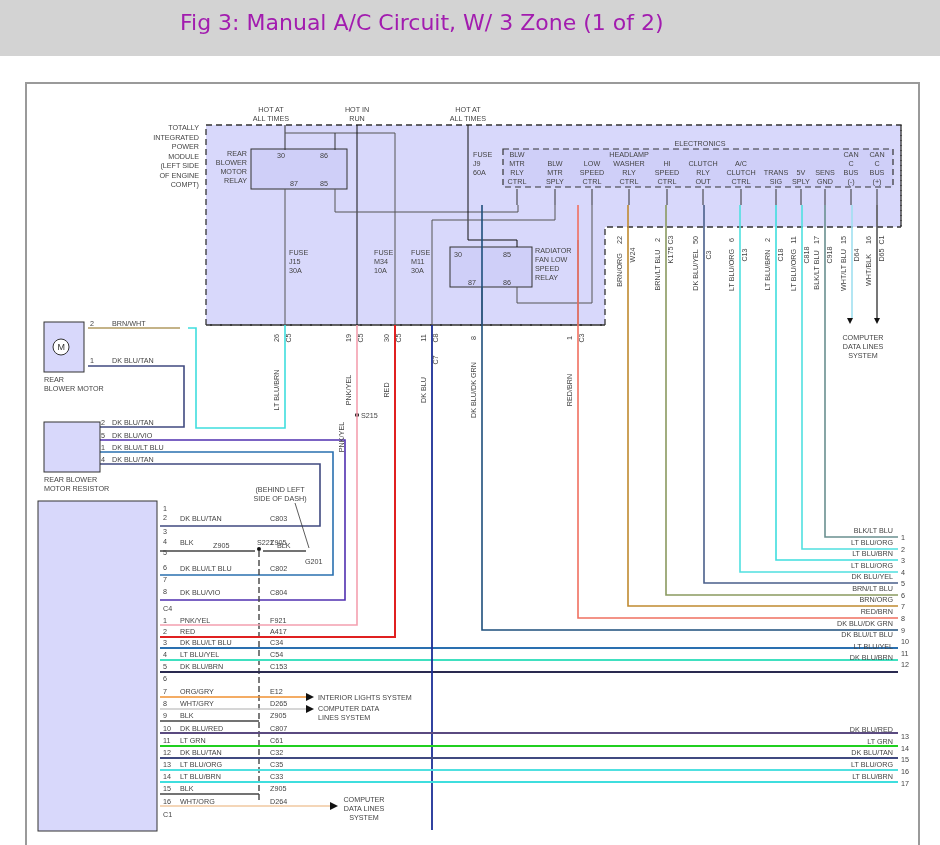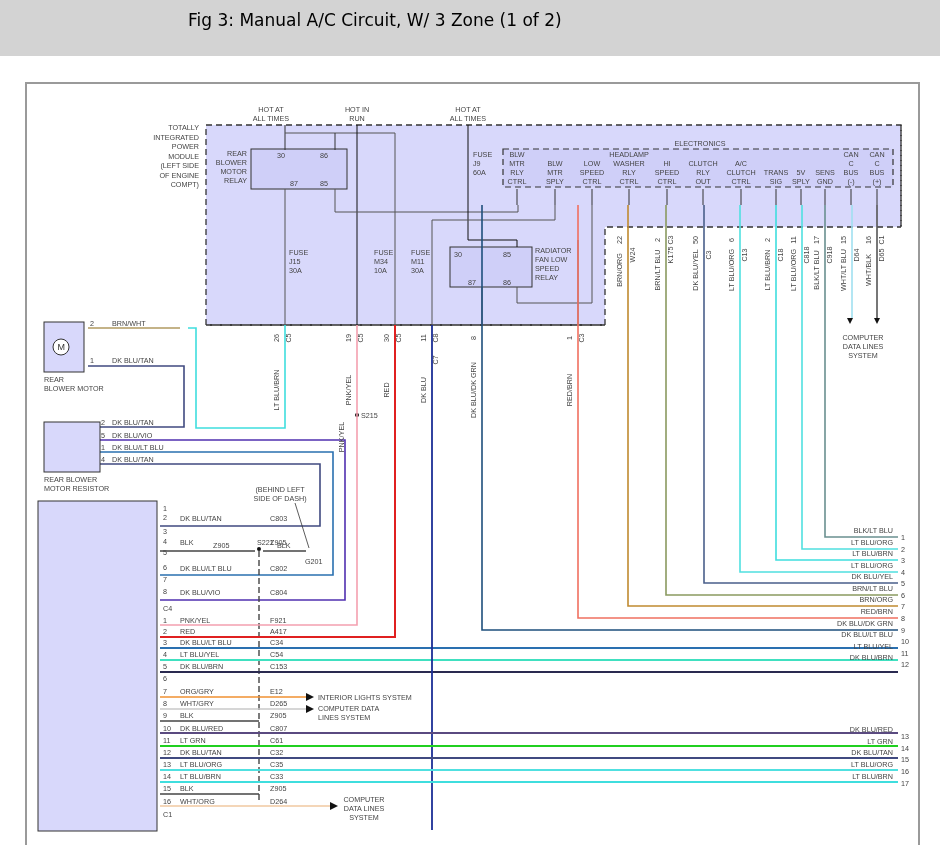--- a/index.html
+++ b/index.html
@@ -1,18 +1,18 @@
 <!DOCTYPE html>
 <html><head>
 <meta charset="utf-8">
 <style>
   html,body{margin:0;padding:0;background:#ffffff;}
   body{width:940px;height:845px;overflow:hidden;position:relative;font-family:"Liberation Sans",sans-serif;}
   .header{position:absolute;left:0;top:0;width:940px;height:56px;background:#d3d3d3;}
-  .title{position:absolute;left:188px;top:10px;font-size:17px;color:#000000;font-family:"DejaVu Sans",sans-serif;}
+  .title{position:absolute;left:180px;top:10px;font-size:22px;color:#a21caf;font-family:"DejaVu Sans",sans-serif;}
   .frame{position:absolute;left:25px;top:82px;width:891px;height:770px;border-left:2px solid #9a9a9a;border-top:2px solid #9a9a9a;border-right:2px solid #9a9a9a;}
   svg{position:absolute;left:0;top:0;}
   svg text{font-family:"Liberation Sans",sans-serif;font-size:7.2px;fill:#444;}
 </style>
 </head>
 <body>
 
 <div class="header">
   <div class="title">Fig 3: Manual A/C Circuit, W/ 3 Zone (1 of 2)</div>
 </div>

